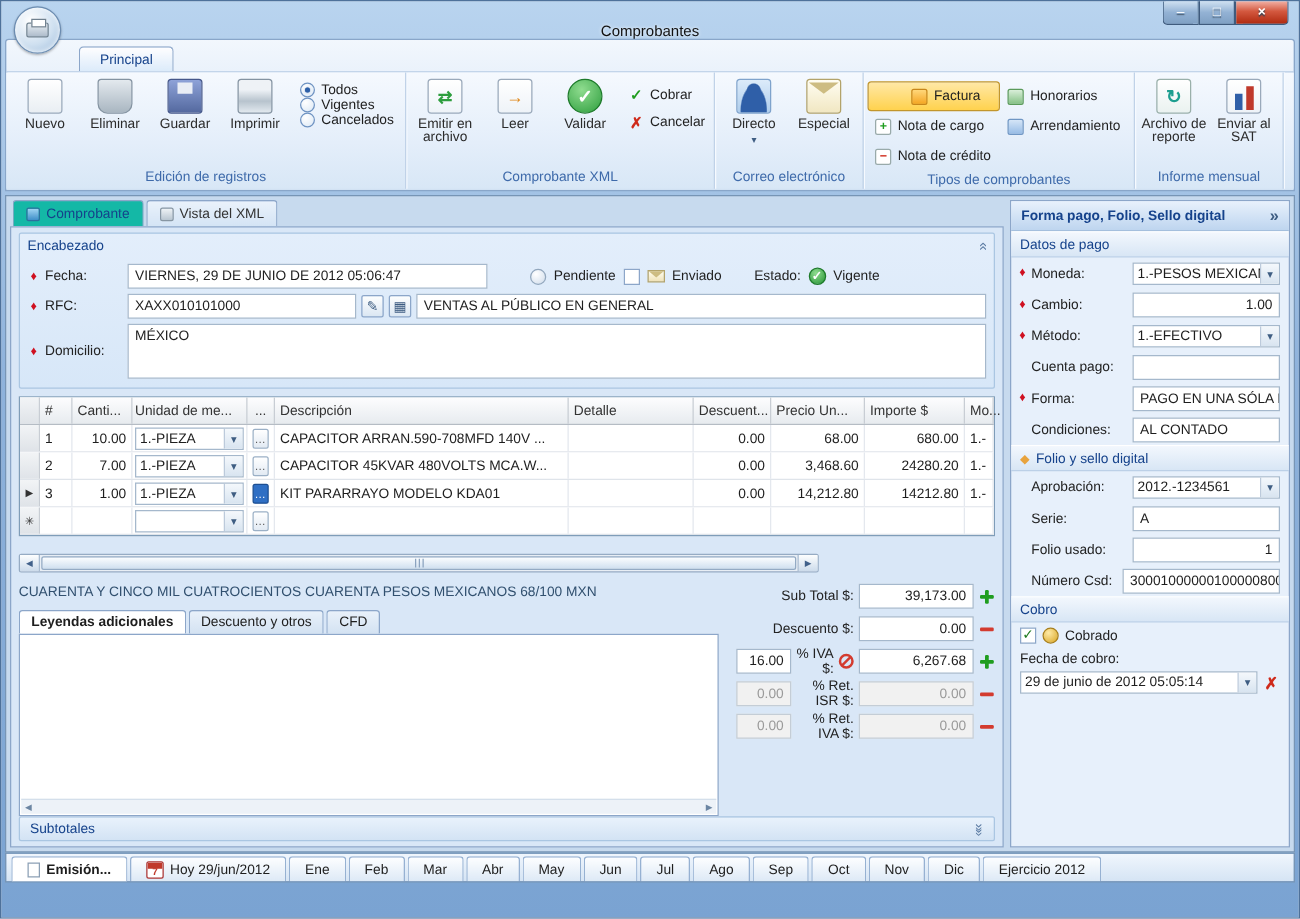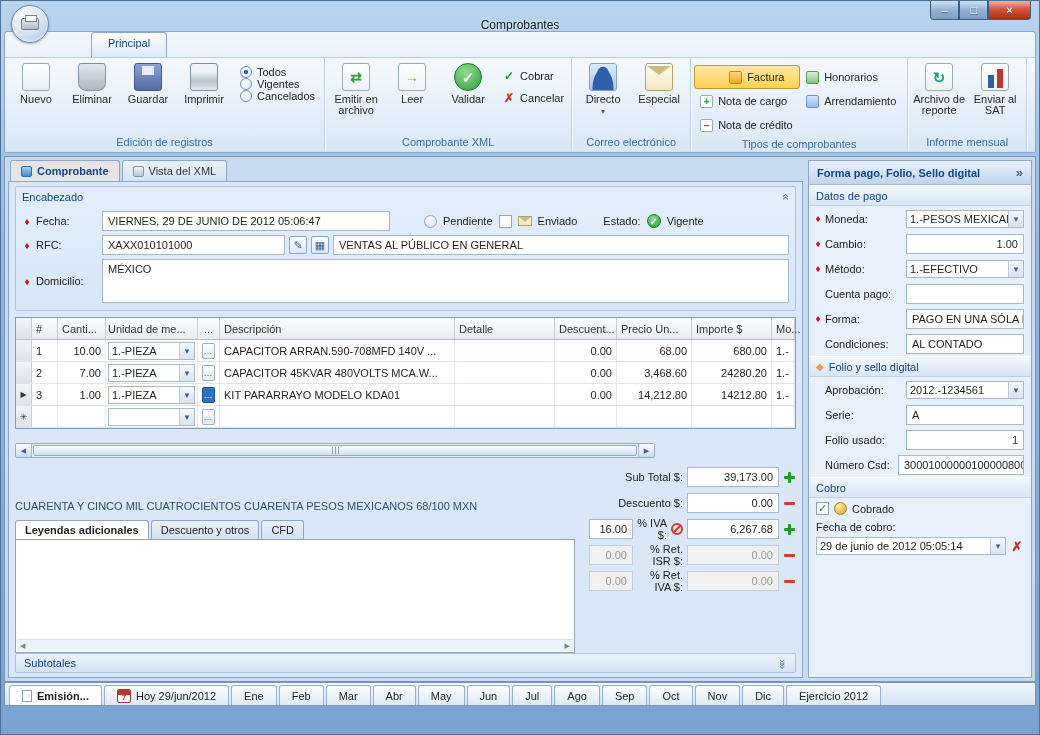--- a/index.html
+++ b/index.html
@@ -25,21 +25,21 @@
     background:radial-gradient(circle at 35% 30%, #ffffff, #cfe0f0 55%, #9ab9da); border:1px solid #6c8cb0;
     box-shadow:inset 0 0 4px #fff, 0 1px 2px rgba(0,0,0,.3); z-index:5; display:flex; align-items:center; justify-content:center; }
   .apporb .printer { width:18px; height:12px; background:linear-gradient(#e8eef3,#aebccb); border:1px solid #70818f;
     border-radius:2px; position:relative; }
   .apporb .printer::before { content:""; position:absolute; left:3px; top:-4px; width:10px; height:5px;
     background:#fff; border:1px solid #70818f; }
 
   
   .ribbon { position:absolute; left:3px; right:3px; top:30px; height:122px;
     background:linear-gradient(#f2f7fd,#e1ecf9 45%,#d2e2f3); border:1px solid #89a6c9; border-radius:3px 3px 0 0; }
-  .rtabs { height:25px; display:flex; padding-left:86px; }
+  .rtabs { height:25px; display:flex; align-items:flex-end; padding-left:58px; }
   .rtab { padding:4px 16px 3px; background:linear-gradient(#fefeff,#e9f2fc 60%,#dcebfa); border:1px solid #8ca6c9;
     border-bottom:none; border-radius:4px 4px 0 0; color:#15428b; }
   .rbody { display:flex; height:94px; border-top:1px solid #b7cce5; background:linear-gradient(#f5f9fe,#e4eefa 60%,#d8e7f6); }
   .rgroup { display:flex; flex-direction:column; border-right:1px solid #c0d2e8; box-shadow:1px 0 0 #f6faff; padding:1px 3px 0; }
   .gcontent { flex:1; display:flex; align-items:stretch; }
   .glabel { text-align:center; color:#3e6aaa; padding:1px 8px 3px; white-space:nowrap; }
   .bigbtn { width:56px; display:flex; flex-direction:column; align-items:center; padding:4px 1px 1px;
     border-radius:3px; text-align:center; color:#2b2b2b; line-height:11px; }
   .bicon { width:28px; height:28px; margin-bottom:3px; border-radius:3px; position:relative;
     display:flex; align-items:center; justify-content:center; }
@@ -91,21 +91,21 @@
   .i-arr { background:linear-gradient(#d5e5f7,#97bce6); border:1px solid #6f96c4; }
   .i-cred { background:#fff; border:1px solid #9aa; color:#cf2a1b; }
 
   
   .main { position:absolute; left:3px; right:3px; top:155px; bottom:52px; background:#c7daee;
     border:1px solid #7795b5; display:flex; padding:3px; }
   .leftarea { flex:1; display:flex; flex-direction:column; margin-right:5px; min-width:0; }
   .doctabs { display:flex; height:21px; padding-left:2px; gap:2px; }
   .doctab { display:flex; align-items:center; gap:5px; padding:0 10px; border:1px solid #8ca6c9; border-bottom:none;
     border-radius:3px 3px 0 0; background:linear-gradient(#eaf2fb,#d4e4f5); color:#333; }
-  .doctab.active { background:#e5e5e5; font-weight:bold; color:#15428b; }
+  .doctab.active { background:#14b8a6; font-weight:normal; color:#15428b; }
   .dticon { width:11px; height:11px; border-radius:2px; }
   .dt-blue { background:linear-gradient(#9fd4f2,#3f8fc9); border:1px solid #2d6f9e; }
   .dt-gray { background:linear-gradient(#eef2f5,#b9c6d1); border:1px solid #8796a3; }
   .content { flex:1; border:1px solid #8ca6c9; background:#d9e7f7; display:flex; flex-direction:column;
     padding:4px 6px; min-height:0; }
 
   
   .groupbox { border:1px solid #aac6e2; background:linear-gradient(#e3eefb,#d7e7f8); border-radius:2px; padding:0 6px 7px; }
   .gbtitle { display:flex; align-items:center; height:20px; color:#15428b; }
   .gbtitle .chev { margin-left:auto; color:#5b7ba3; transform:rotate(-90deg); font-size:12px; }
@@ -170,21 +170,21 @@
     background:#e8eef5; border-radius:2px; }
   .sbtn { width:16px; flex:none; background:linear-gradient(#fdfefe,#ccdbeb); border-right:1px solid #a9bcd1;
     display:flex; align-items:center; justify-content:center; font-size:7px; color:#41618a; }
   .sbtn.right { border-right:none; border-left:1px solid #a9bcd1; }
   .sthumb { flex:1; margin:1px; background:linear-gradient(#fbfdff,#cfdfef); border:1px solid #93aac4; border-radius:2px;
     display:flex; align-items:center; justify-content:center; gap:2px; }
   .sthumb i { width:1px; height:7px; background:#8ba3bf; }
 
   
   .lower { display:flex; margin-top:8px; flex:1; min-height:0; }
-  .lowleft { width:560px; flex:none; display:flex; flex-direction:column;margin-top:32px; }
+  .lowleft { width:560px; flex:none; display:flex; flex-direction:column; }
   .words { color:#31506f; padding:2px 0 8px; }
   .ltabs { display:flex; gap:2px; }
   .ltab { padding:3px 9px; border:1px solid #8ca6c9; border-bottom:none; border-radius:3px 3px 0 0;
     background:linear-gradient(#e9f1fa,#d3e2f2); }
   .ltab.active { background:#fff; font-weight:bold; }
   .leybox { flex:1; border:1px solid #8ca6c9; background:#fff; position:relative; }
   .leybox .innersb { position:absolute; left:1px; right:1px; bottom:1px; height:12px; background:#edf2f8;
     border-top:1px solid #d4dfeb; display:flex; justify-content:space-between; align-items:center; padding:0 3px;
     font-size:7px; color:#6c86a3; }
   .totals { flex:1; padding-left:14px; display:flex; flex-direction:column; gap:4px; }

